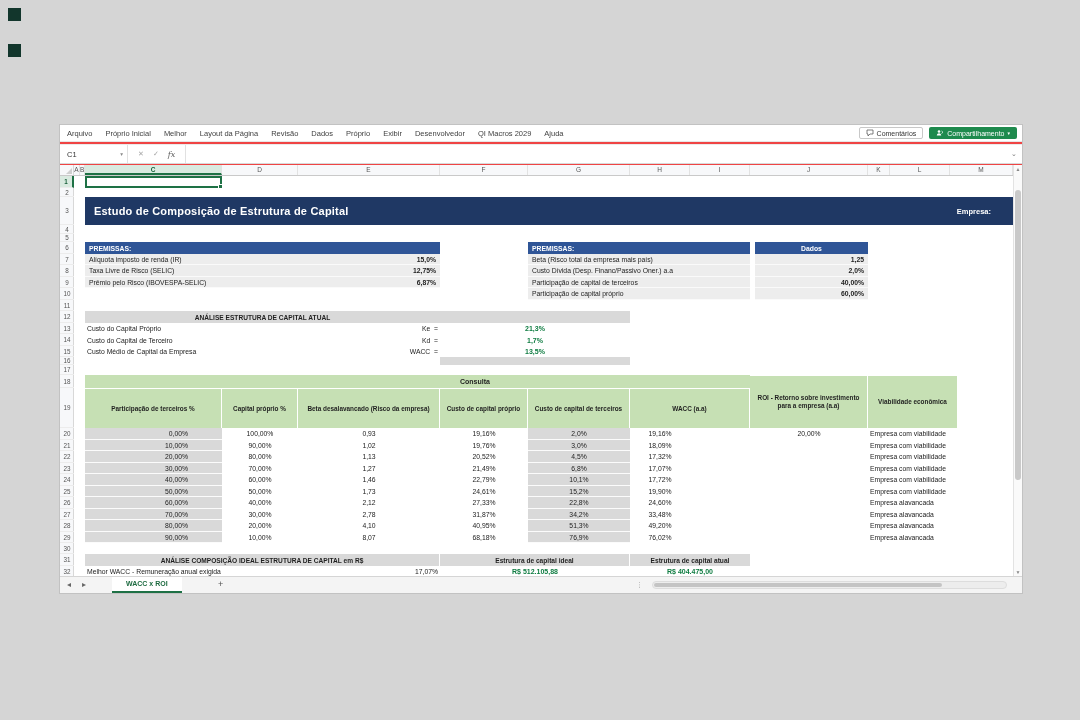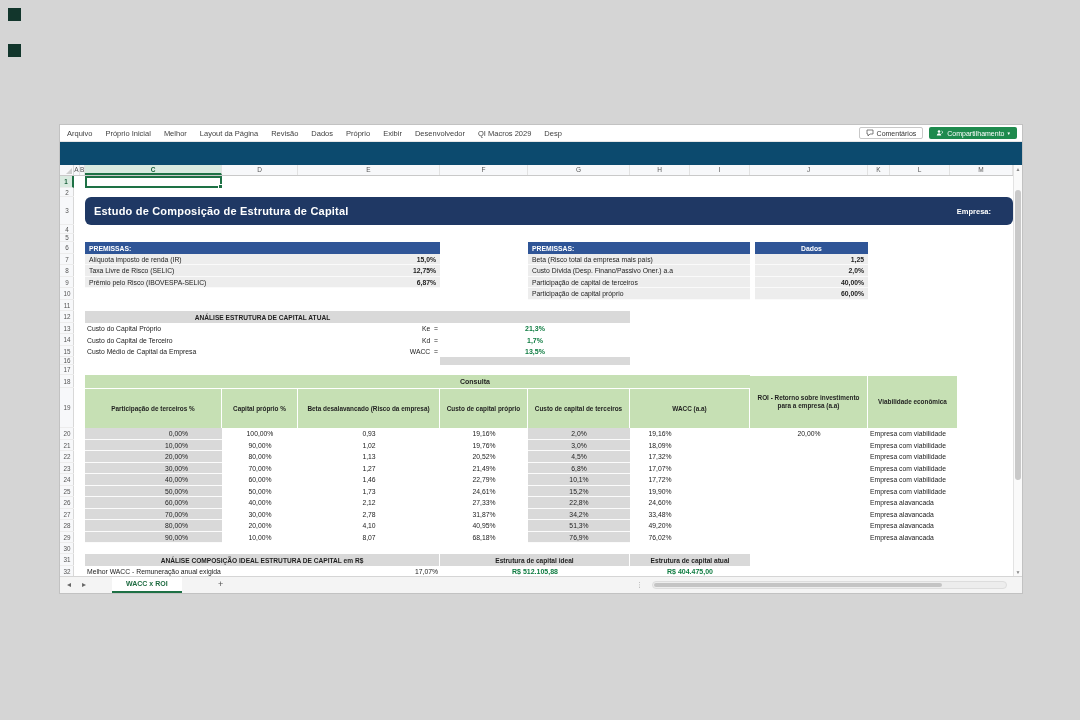--- a/index.html
+++ b/index.html
@@ -1,20 +1,20 @@
 <!DOCTYPE html>
 <html><head>
 <meta charset="utf-8">
 <style>
   html,body{margin:0;padding:0;}
   body{width:1080px;height:720px;background:#D5D5D5;font-family:"Liberation Sans","DejaVu Sans",sans-serif;position:relative;overflow:hidden;}
   .artifact{position:absolute;width:13px;height:13px;background:#12362C;}
   .a1{left:8px;top:8px}.a2{left:8px;top:44px}
 
-  .window{position:absolute;left:60px;top:125px;width:962px;height:468px;background:#0c4a6e;box-shadow:0 0 0 1px #C2C2C2;}
+  .window{position:absolute;left:60px;top:125px;width:962px;height:468px;background:#ef4444;box-shadow:0 0 0 1px #C2C2C2;}
 
   
   .menubar{position:absolute;left:0;top:0;width:100%;height:17px;border-bottom:1px solid #E6E6E6;display:flex;align-items:center;box-sizing:border-box;background:#fff;}
   .menu-tabs{display:flex;gap:13px;padding-left:7px;flex:1;white-space:nowrap;overflow:hidden;}
   .menu-tab{font-size:7.5px;color:#3F3F3F;}
   .menu-right{display:flex;align-items:center;gap:6px;padding-right:5px;}
   .btn-comments{display:flex;align-items:center;gap:3px;border:1px solid #C8C8C8;background:#fff;border-radius:2px;font-size:7px;color:#333;height:12px;padding:0 6px;font-family:inherit;white-space:nowrap;}
   .btn-share{display:flex;align-items:center;gap:3px;border:none;background:#1E8A4D;border-radius:2px;font-size:7px;color:#fff;height:12px;padding:0 7px;font-family:inherit;white-space:nowrap;}
   .btn-share .chev{font-size:5px;}
 
@@ -37,21 +37,21 @@
 
   
   .grid{position:absolute;left:0;top:51px;width:953px;height:400px;background:#fff;overflow:hidden;}
   .rowgutter{position:absolute;left:0;top:0;width:14px;height:100%;background:#F7F8FA;border-right:1px solid #D8D8D8;z-index:6;box-sizing:border-box;}
   .rownum{position:absolute;left:0;width:14px;text-align:center;font-size:6.3px;color:#555;border-bottom:1px solid #ECECEC;box-sizing:border-box;overflow:hidden;}
   .rownum.sel{background:#D9EAE0;color:#17603A;font-weight:bold;border-right:2px solid #1E7145;}
 
   .block{position:absolute;box-sizing:border-box;}
   .selcell{left:25px;top:0;width:137px;height:12px;border:2px solid #1E7145;z-index:4;}
   .selcell:after{content:"";position:absolute;right:-3px;bottom:-3px;width:3px;height:3px;background:#1E7145;border:1px solid #fff;}
-  .titlebar{left:25px;top:21px;width:928px;height:28px;background:#1F3864;color:#fff;display:flex;align-items:center;justify-content:space-between;padding:0 22px 0 9px;border-radius:6px;}
+  .titlebar{left:25px;top:21px;width:928px;height:28px;background:#1F3864;color:#fff;display:flex;align-items:center;justify-content:space-between;padding:0 22px 0 9px;}
   .title-text{font-size:11px;font-weight:bold;letter-spacing:.2px;}
   .company{font-size:7.5px;font-weight:bold;}
   .bluehdr{background:#2F5597;color:#fff;font-weight:bold;font-size:6.8px;display:flex;align-items:center;padding-left:4px;}
   .bluehdr.ctr{justify-content:center;padding-left:0;}
   .grayhdr{background:#D9D9D9;color:#1f1f1f;font-weight:bold;font-size:6.6px;display:flex;align-items:center;justify-content:center;text-align:center;}
   .graybar{background:#D9D9D9;}
   .prow{background:#EDEDED;border-bottom:1px solid #FAFAFA;display:flex;align-items:center;justify-content:space-between;padding:0 4px;font-size:6.8px;color:#222;box-sizing:border-box;position:absolute;}
   .prow .pval{font-weight:bold;}
   .plabel{background:#EDEDED;border-bottom:1px solid #FAFAFA;display:flex;align-items:center;padding-left:4px;font-size:6.8px;color:#222;box-sizing:border-box;}
   .pvalue{background:#EDEDED;border-bottom:1px solid #FAFAFA;display:flex;align-items:center;justify-content:flex-end;padding-right:4px;font-size:6.8px;font-weight:bold;color:#222;box-sizing:border-box;}
@@ -96,41 +96,54 @@
         <span class="menu-tab">Arquivo</span>
         <span class="menu-tab">Próprio Inicial</span>
         <span class="menu-tab">Melhor</span>
         <span class="menu-tab">Layout da Página</span>
         <span class="menu-tab">Revisão</span>
         <span class="menu-tab">Dados</span>
         <span class="menu-tab">Próprio</span>
         <span class="menu-tab">Exibir</span>
         <span class="menu-tab">Desenvolvedor</span>
         <span class="menu-tab">QI Macros 2029</span>
-        <span class="menu-tab">Desp</span>
+        <span class="menu-tab">Ajuda</span>
       </div>
     <div class="menu-right">
       <button class="btn-comments">
         <svg width="8" height="8" viewBox="0 0 16 16">
             <path d="M2 2h12v8H8l-4 4v-4H2z" fill="none" stroke="#555" stroke-width="1.5"></path>
           </svg>
         <span>Comentários</span>
       </button>
       <button class="btn-share">
         <svg width="8" height="8" viewBox="0 0 16 16">
             <circle cx="6" cy="5" r="2.6" fill="#fff"></circle>
             <path d="M1.5 13c.6-3 2.6-4.5 4.5-4.5S10 10 10.5 13z" fill="#fff"></path>
             <path d="M11 4l3 2.5L11 9" fill="none" stroke="#fff" stroke-width="1.4"></path>
           </svg>
         <span>Compartilhamento</span>
         <span class="chev">▾</span>
       </button>
     </div>
   </div>
 
+  <div class="formulabar">
+    <div class="namebox">
+      <span>C1</span>
+      <span class="nb-chev">▾</span>
+    </div>
+    <div class="fb-btns">
+      <span class="fb-x">✕</span>
+      <span class="fb-check">✓</span>
+      <span class="fb-fx">fx</span>
+    </div>
+    <div class="fb-input"></div>
+    <span class="fb-expand">⌄</span>
+  </div>
 
   <div class="colheaders">
     <div class="corner"></div>
     <div class="hdrs">
         <div class="colhdr" style="position: absolute; left: 14px; top: 0px; width: 6px; height: 10px;">A</div>
         <div class="colhdr" style="position: absolute; left: 20px; top: 0px; width: 5px; height: 10px;">B</div>
         <div class="colhdr sel" style="position: absolute; left: 25px; top: 0px; width: 137px; height: 10px;">C</div>
         <div class="colhdr" style="position: absolute; left: 162px; top: 0px; width: 76px; height: 10px;">D</div>
         <div class="colhdr" style="position: absolute; left: 238px; top: 0px; width: 142px; height: 10px;">E</div>
         <div class="colhdr" style="position: absolute; left: 380px; top: 0px; width: 88px; height: 10px;">F</div>

